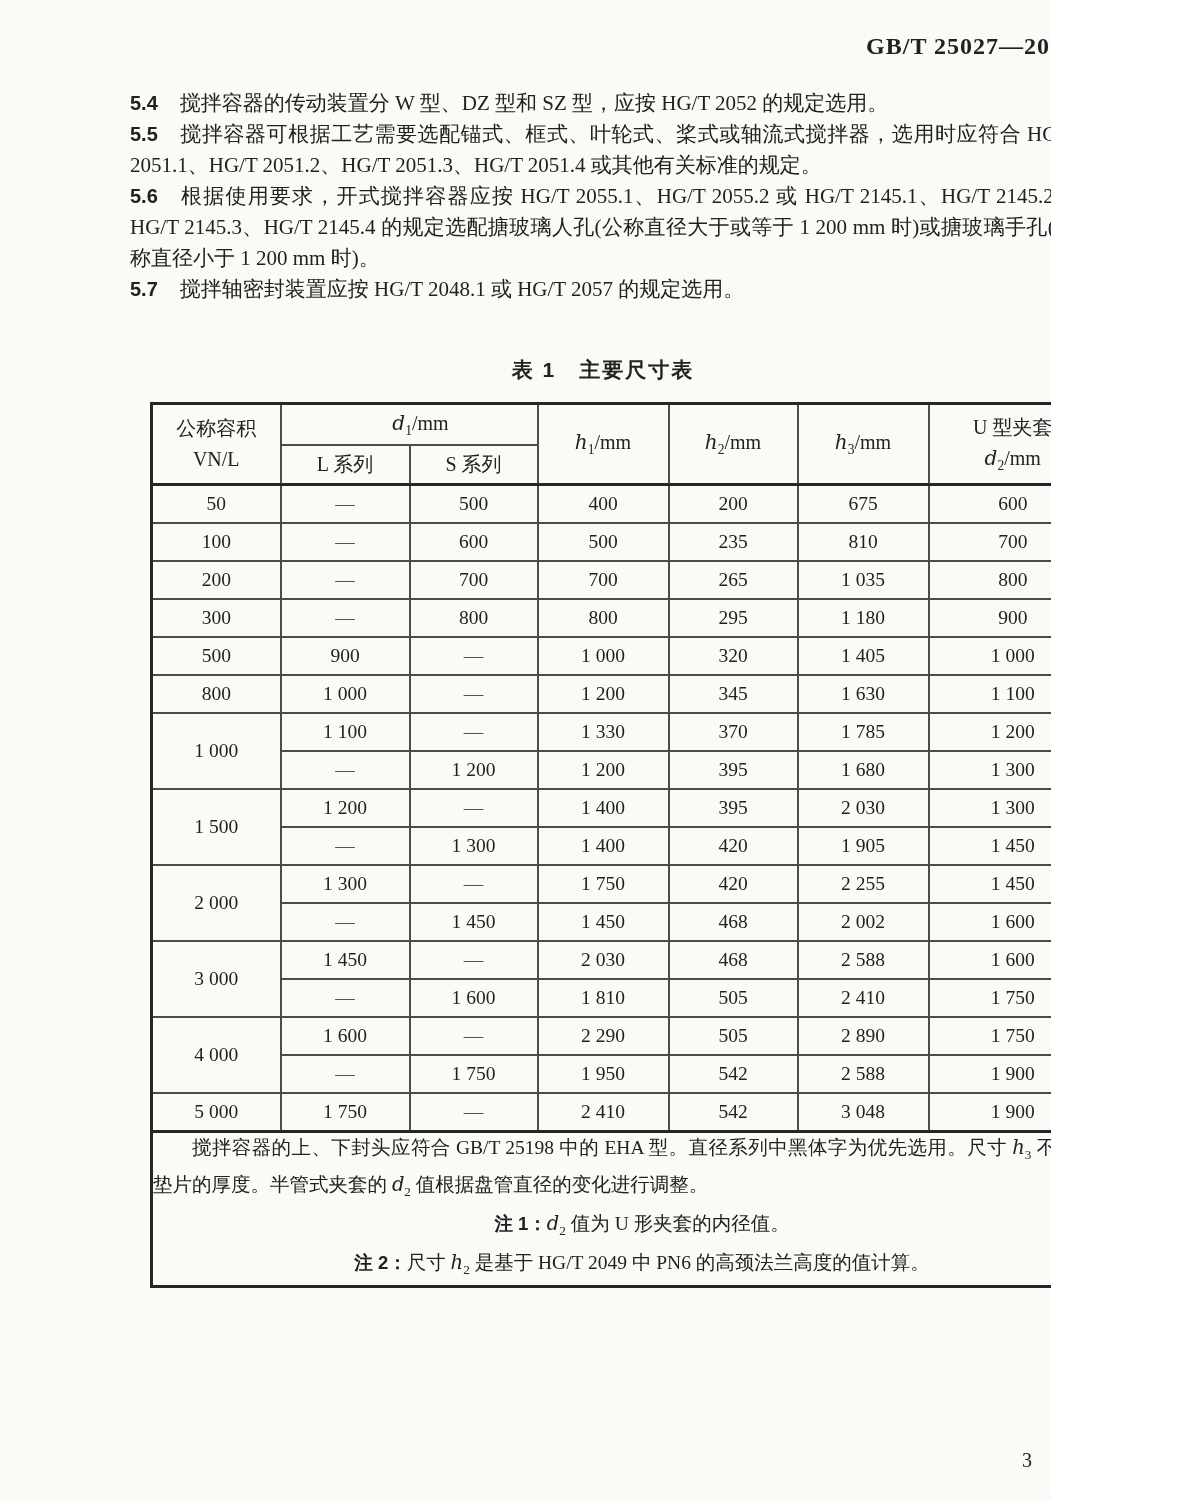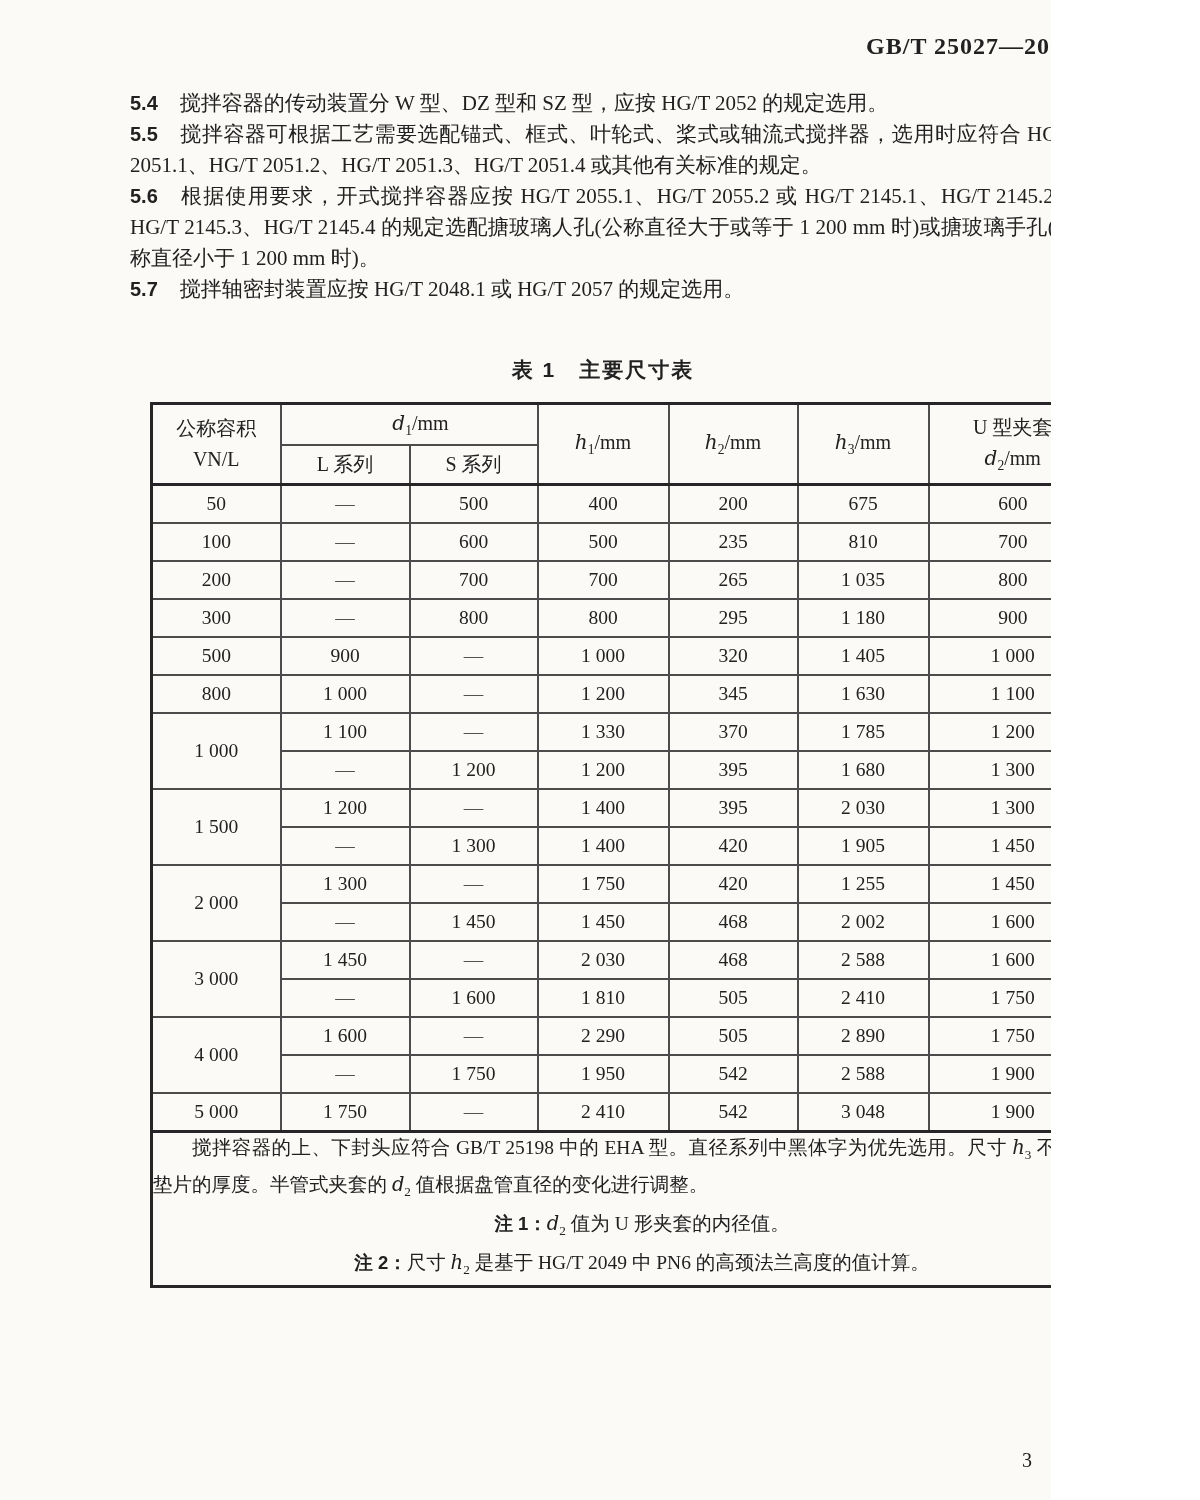--- a/index.html
+++ b/index.html
@@ -222,21 +222,21 @@
           <td>420</td>
           <td>1 905</td>
           <td>1 450</td>
         </tr>
         <tr>
           <td rowspan="2">2 000</td>
           <td>1 300</td>
           <td class="dash">—</td>
           <td>1 750</td>
           <td>420</td>
-          <td>1 255</td>
+          <td>2 255</td>
           <td>1 450</td>
         </tr>
         <tr>
           <td class="dash">—</td>
           <td>1 450</td>
           <td>1 450</td>
           <td>468</td>
           <td>2 002</td>
           <td>1 600</td>
         </tr>

